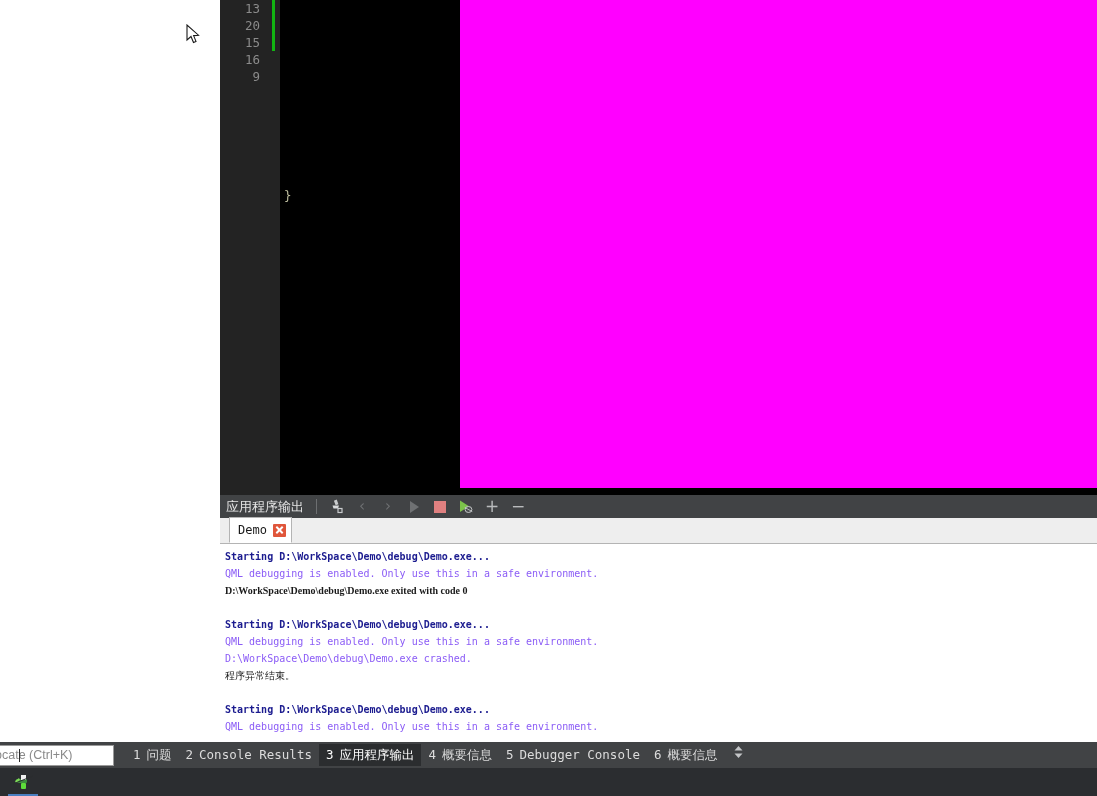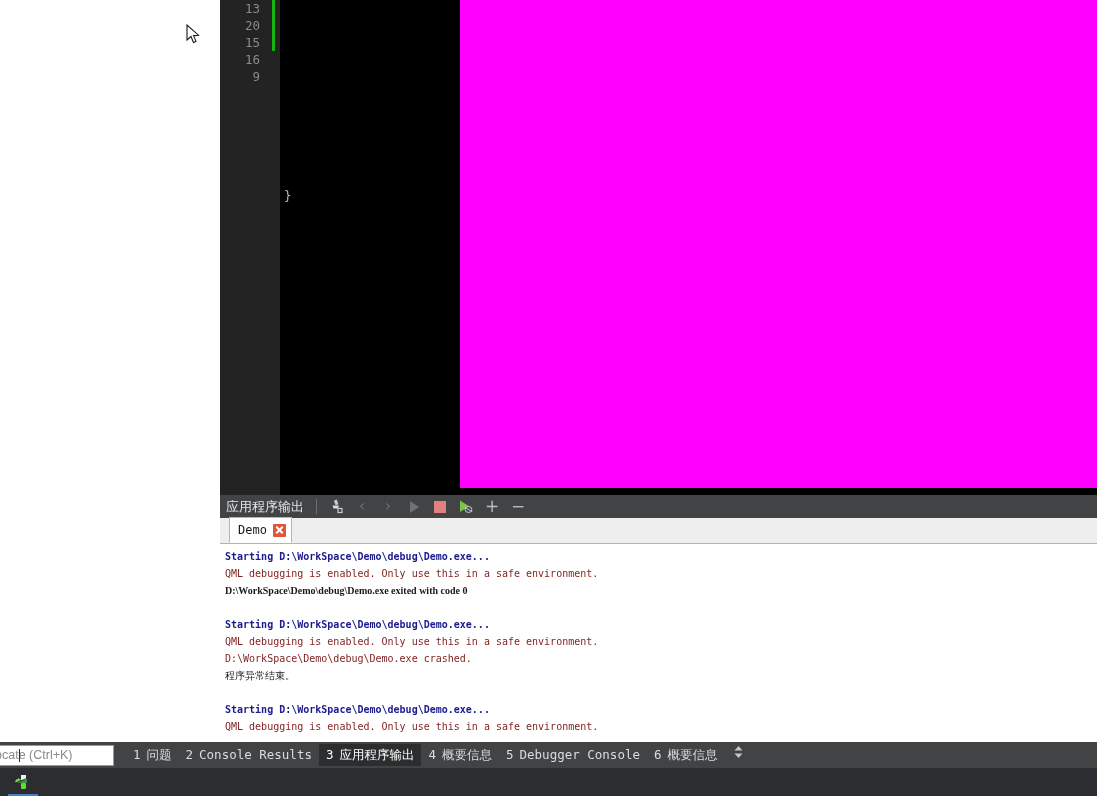--- a/index.html
+++ b/index.html
@@ -185,21 +185,21 @@
     overflow: hidden;
   }
   .con-line {
     font-family: "DejaVu Sans Mono", monospace;
     font-size: 10px;
     line-height: 17px;
     white-space: pre;
     height: 17px;
   }
   .con-start { color: #1b1b8f; font-weight: bold; }
-  .con-info  { color: #7f1d1d; }
+  .con-info  { color: #8b5cf6; }
   .con-bold  { color: #1a1a1a; font-weight: bold; font-family: Liberation Serif, serif; }
   .con-plain { color: #1a1a1a; }
   .con-blank { height: 17px; }
 
   
   .status-bar {
     position: absolute;
     left: 0; top: 742px;
     width: 1097px; height: 26px;
     background: #414345;

